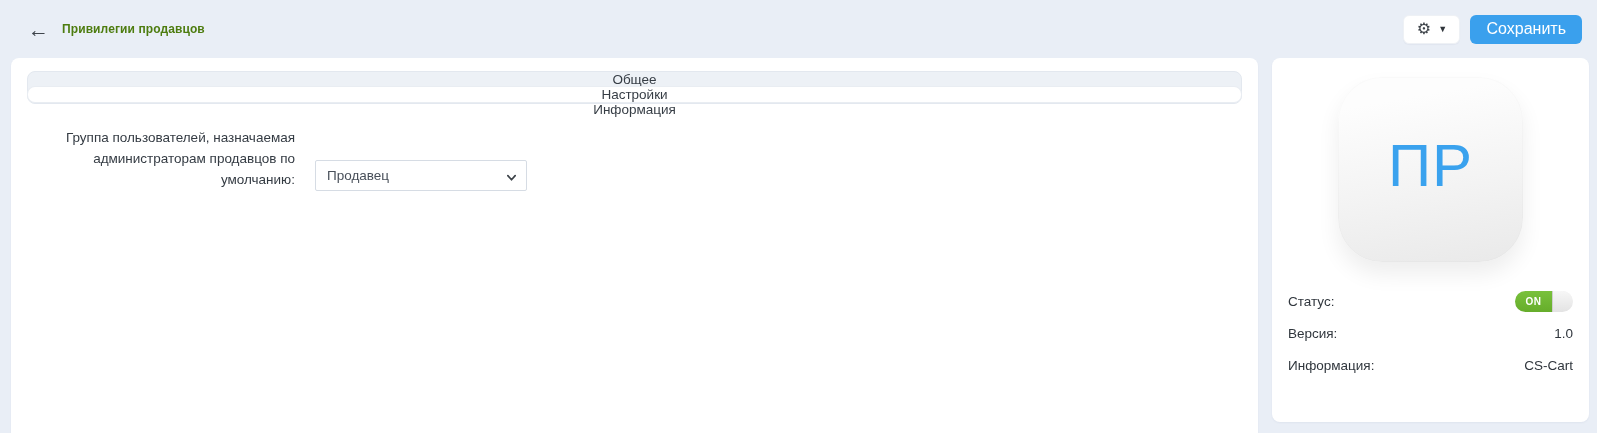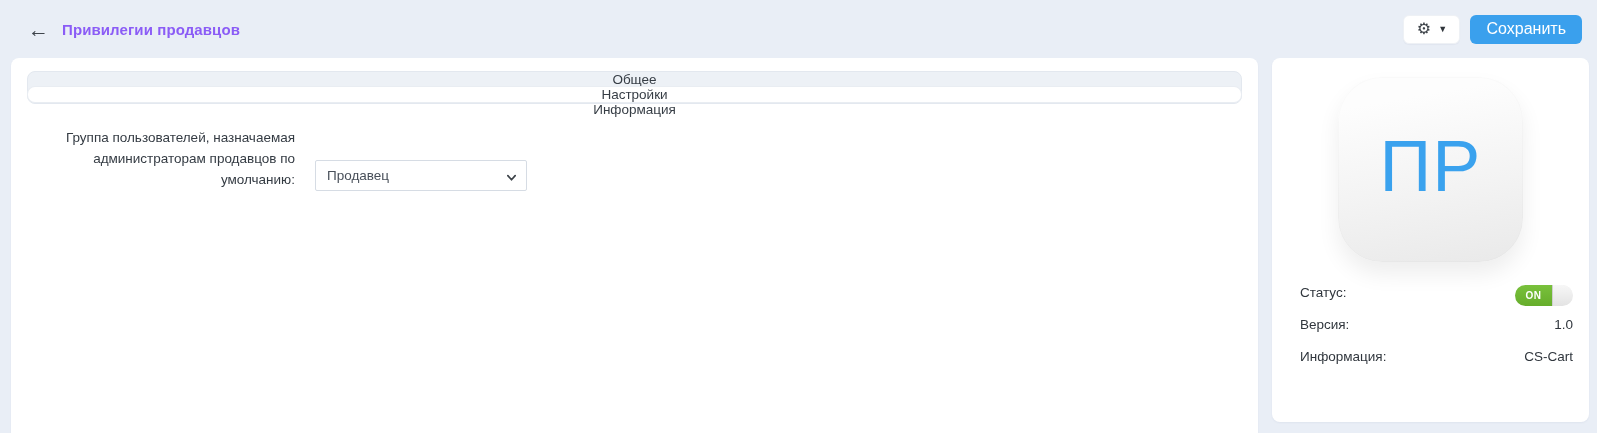--- a/index.html
+++ b/index.html
@@ -16,21 +16,21 @@
     display: flex;
     align-items: center;
     padding: 0 15px 0 24px;
   }
   .back-btn {
     background: none; border: none; cursor: pointer;
     font-size: 21px; color: #3f454c; line-height: 1;
     padding: 0 4px; margin-right: 9px;
   }
   .page-title {
-    font-size: 15px; font-weight: 700; color: #8b5cf6;
+    font-size: 12px; font-weight: 700; color: #4d7c0f;
     letter-spacing: 0.1px;
   }
   .header-spacer { flex: 1; }
   .gear-btn {
     height: 29px; min-width: 57px;
     background: #ffffff;
     border: 1px solid #eef1f5;
     border-radius: 6px;
     display: inline-flex; align-items: center; justify-content: center;
     gap: 7px; cursor: pointer;
@@ -128,30 +128,30 @@
   
   .addon-icon {
     width: 185px; height: 185px;
     margin: 3px auto 23px auto;
     border-radius: 44px;
     background: linear-gradient(170deg, #fdfdfd 15%, #f3f3f3 60%, #e9e9e9 100%);
     box-shadow: 0 12px 22px rgba(0,0,0,0.07), inset 0 0 0 1px rgba(0,0,0,0.015);
     display: flex; align-items: center; justify-content: center;
   }
   .addon-icon-text {
-    font-size: 72px;
+    font-size: 60px;
     color: #3aa2ee;
     letter-spacing: 1px;
     line-height: 1;
     padding-bottom: 8px;
   }
   .addon-row {
     height: 32px;
-    display: flex; justify-content: space-between;
-    font-size: 13.5px; color: #30363d; margin-left: 12px;
+    display: flex; align-items: center; justify-content: space-between;
+    font-size: 13.5px; color: #30363d;
   }
   .addon-row-value { color: #30363d; }
 
   
   .toggle {
     width: 58px; height: 21px;
     border-radius: 11px;
     display: flex;
     overflow: hidden;
     cursor: pointer;

